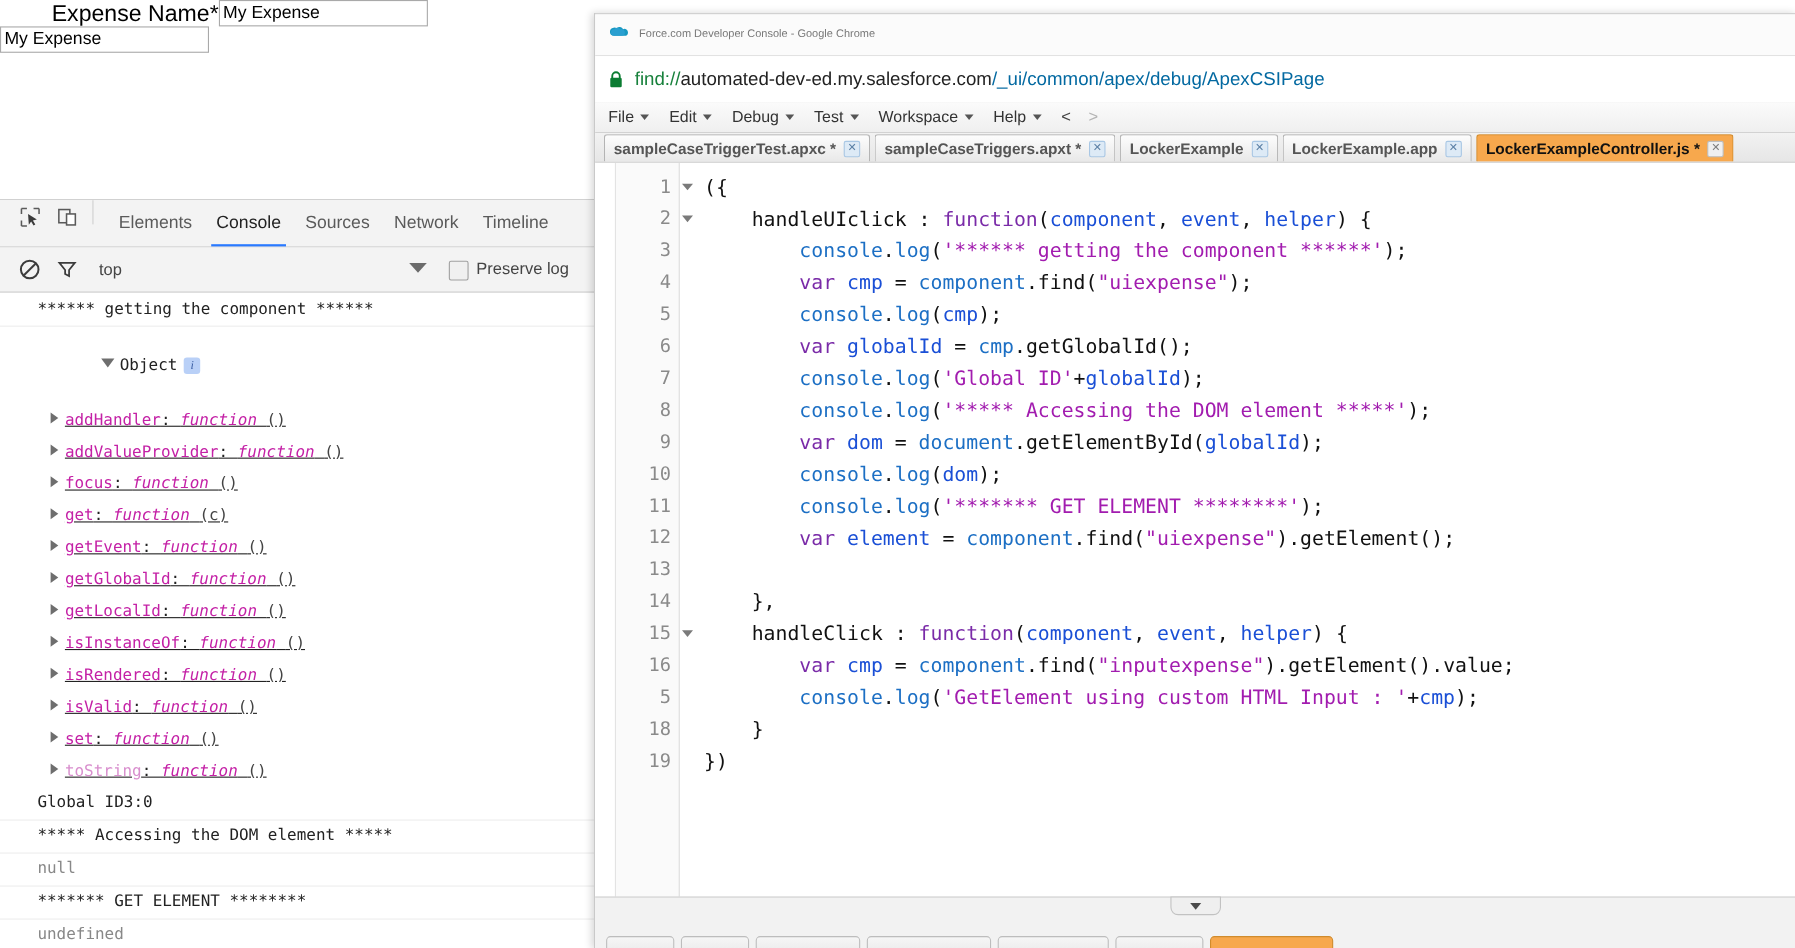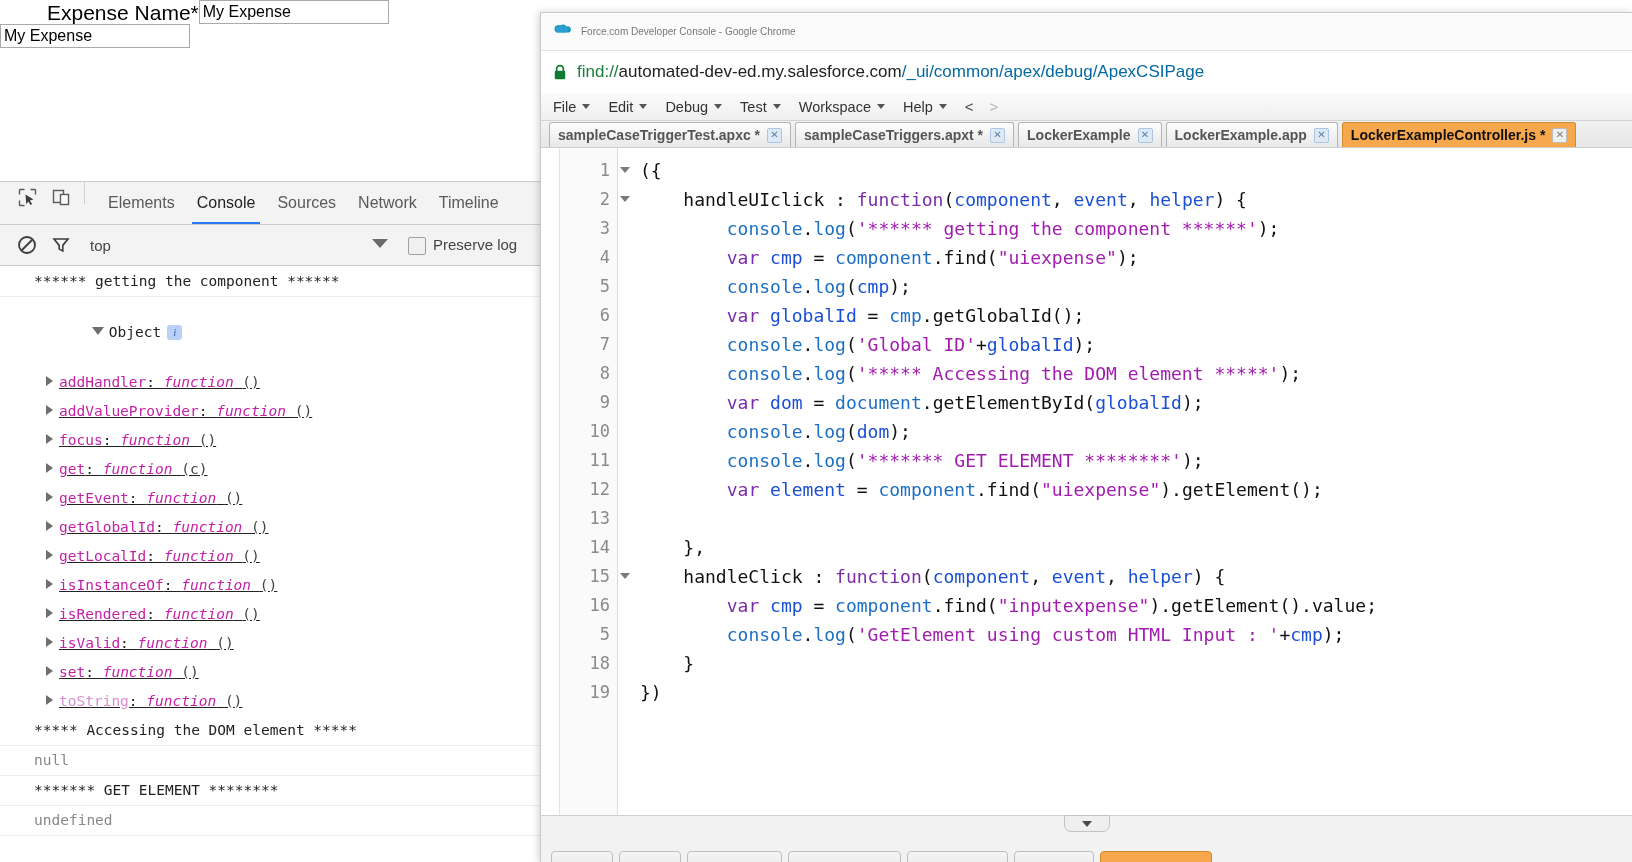--- a/index.html
+++ b/index.html
@@ -256,20 +256,21 @@
       <div class="cline prop"><span class="disc"></span><span class="pname">get</span><span>: </span><span class="pfn">function</span><span> </span><span class="parg">(c)</span></div>
       <div class="cline prop"><span class="disc"></span><span class="pname">getEvent</span><span>: </span><span class="pfn">function</span><span> </span><span class="parg">()</span></div>
       <div class="cline prop"><span class="disc"></span><span class="pname">getGlobalId</span><span>: </span><span class="pfn">function</span><span> </span><span class="parg">()</span></div>
       <div class="cline prop"><span class="disc"></span><span class="pname">getLocalId</span><span>: </span><span class="pfn">function</span><span> </span><span class="parg">()</span></div>
       <div class="cline prop"><span class="disc"></span><span class="pname">isInstanceOf</span><span>: </span><span class="pfn">function</span><span> </span><span class="parg">()</span></div>
       <div class="cline prop"><span class="disc"></span><span class="pname">isRendered</span><span>: </span><span class="pfn">function</span><span> </span><span class="parg">()</span></div>
       <div class="cline prop"><span class="disc"></span><span class="pname">isValid</span><span>: </span><span class="pfn">function</span><span> </span><span class="parg">()</span></div>
       <div class="cline prop"><span class="disc"></span><span class="pname">set</span><span>: </span><span class="pfn">function</span><span> </span><span class="parg">()</span></div>
       <div class="cline prop"><span class="disc"></span><span class="pname dim">toString</span><span>: </span><span class="pfn">function</span><span> </span><span class="parg">()</span></div>
 
+      <div class="cline">Global ID3:0</div>
       <div class="cline">***** Accessing the DOM element *****</div>
       <div class="cline faint">null</div>
       <div class="cline">******* GET ELEMENT ********</div>
       <div class="cline faint">undefined</div>
 
     </div>
   </div>
 </div>
 
 <div id="chrome-win">

